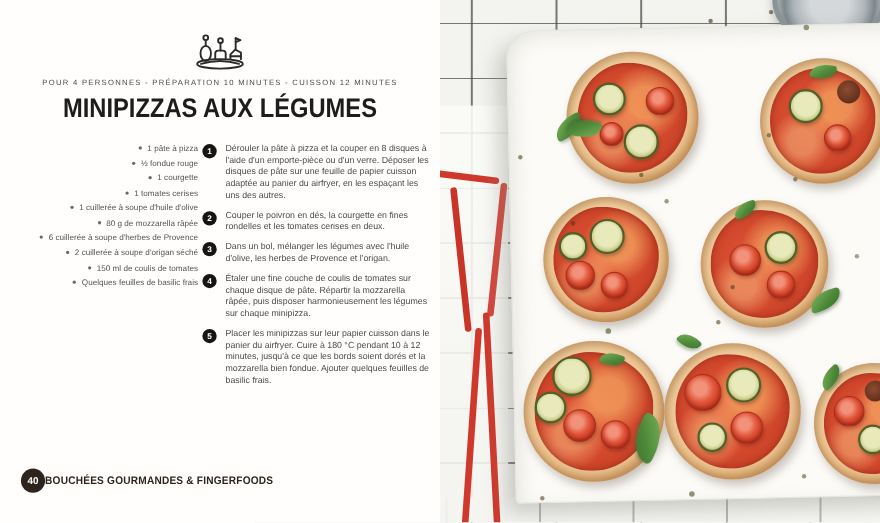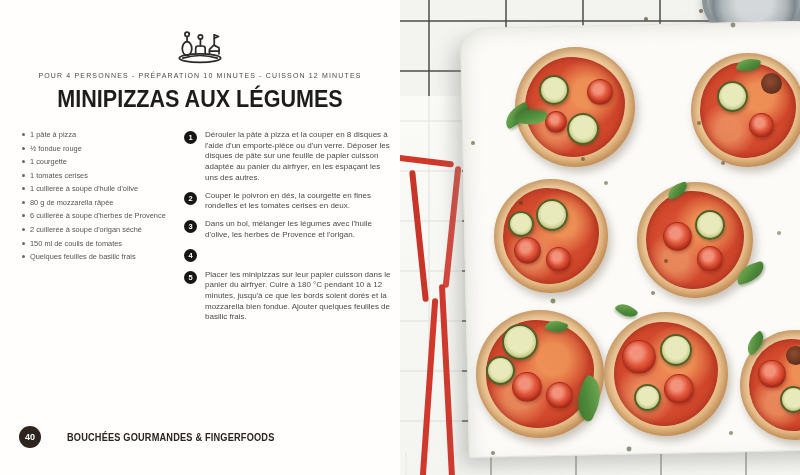--- a/index.html
+++ b/index.html
@@ -7,28 +7,28 @@
   .book{display:flex;width:800px;height:475px;}
 
   
   .page-left{position:relative;width:400px;height:475px;background:#fffefd;flex:0 0 400px;}
   .rheader{text-align:center;padding-top:27px;}
   .icon-wrap{height:38px;display:flex;justify-content:center;align-items:flex-end;}
   .subtitle{margin-top:7px;font-size:7px;letter-spacing:1.15px;color:#4d4b48;font-weight:500;}
   .title{margin:6px 0 0 0;font-size:24.5px;font-weight:800;color:#1c1c1a;letter-spacing:0;transform:scaleX(.88);white-space:nowrap;}
   .cols{display:flex;margin:17px 8px 0 22px;gap:4px;}
   .ingredients{list-style:none;margin:0;padding:0;width:158px;flex:0 0 158px;}
-  .ingredients li{display:flex;gap:5px;font-size:7.4px;line-height:1.35;color:#565450;margin-bottom:3.6px;}
+  .ingredients li{display:flex;gap:5px;font-size:7.4px;line-height:1.35;color:#565450;margin-bottom:3.6px;justify-content:flex-end;}
   .blt{flex:0 0 3px;width:3px;height:3px;border-radius:50%;background:#6b6966;margin-top:3px;}
   .steps{flex:1;}
   .step{display:flex;gap:8px;margin-bottom:7.5px;}
   .stepnum{flex:0 0 13px;width:13px;height:13px;border-radius:50%;background:#171512;color:#fff;
     font-size:7.5px;font-weight:700;display:flex;align-items:center;justify-content:center;margin-top:1px;}
   .steptext{margin:0;font-size:8px;line-height:1.33;color:#4d4b47;}
-  .rfooter{position:absolute;left:19px;bottom:27px;display:flex;align-items:center;gap:26px;}
+  .rfooter{position:absolute;left:19px;bottom:27px;display:flex;align-items:center;gap:0;}
   .pagenum{width:22px;height:22px;border-radius:50%;background:#2d241e;color:#fff;font-size:9px;font-weight:700;
     display:flex;align-items:center;justify-content:center;}
   .chapter{font-size:10px;font-weight:800;color:#2d241e;letter-spacing:.2px;transform:scaleX(.92);transform-origin:left center;white-space:nowrap;}
 
   
   .page-right{position:relative;width:400px;height:475px;flex:0 0 400px;overflow:hidden;
     background-color:#f3f3f0;
     background-image:linear-gradient(rgba(70,70,66,.72) 1.6px,transparent 1.6px),
                      linear-gradient(90deg,rgba(70,70,66,.72) 1.6px,transparent 1.6px);
     background-size:77px 50px;background-position:28px 20px;}
@@ -149,20 +149,21 @@
         <div class="step">
           <div class="stepnum">2</div>
           <p class="steptext">Couper le poivron en dés, la courgette en fines rondelles et les tomates cerises en deux.</p>
         </div>
         <div class="step">
           <div class="stepnum">3</div>
           <p class="steptext">Dans un bol, mélanger les légumes avec l'huile d'olive, les herbes de Provence et l'origan.</p>
         </div>
         <div class="step">
           <div class="stepnum">4</div>
+          <p class="steptext">Étaler une fine couche de coulis de tomates sur chaque disque de pâte. Répartir la mozzarella râpée, puis disposer harmonieusement les légumes sur chaque minipizza.</p>
         </div>
         <div class="step">
           <div class="stepnum">5</div>
           <p class="steptext">Placer les minipizzas sur leur papier cuisson dans le panier du airfryer. Cuire à 180 °C pendant 10 à 12 minutes, jusqu'à ce que les bords soient dorés et la mozzarella bien fondue. Ajouter quelques feuilles de basilic frais.</p>
         </div>
       </div>
     </div>
 
     <div class="rfooter">
       <div class="pagenum">40</div>

